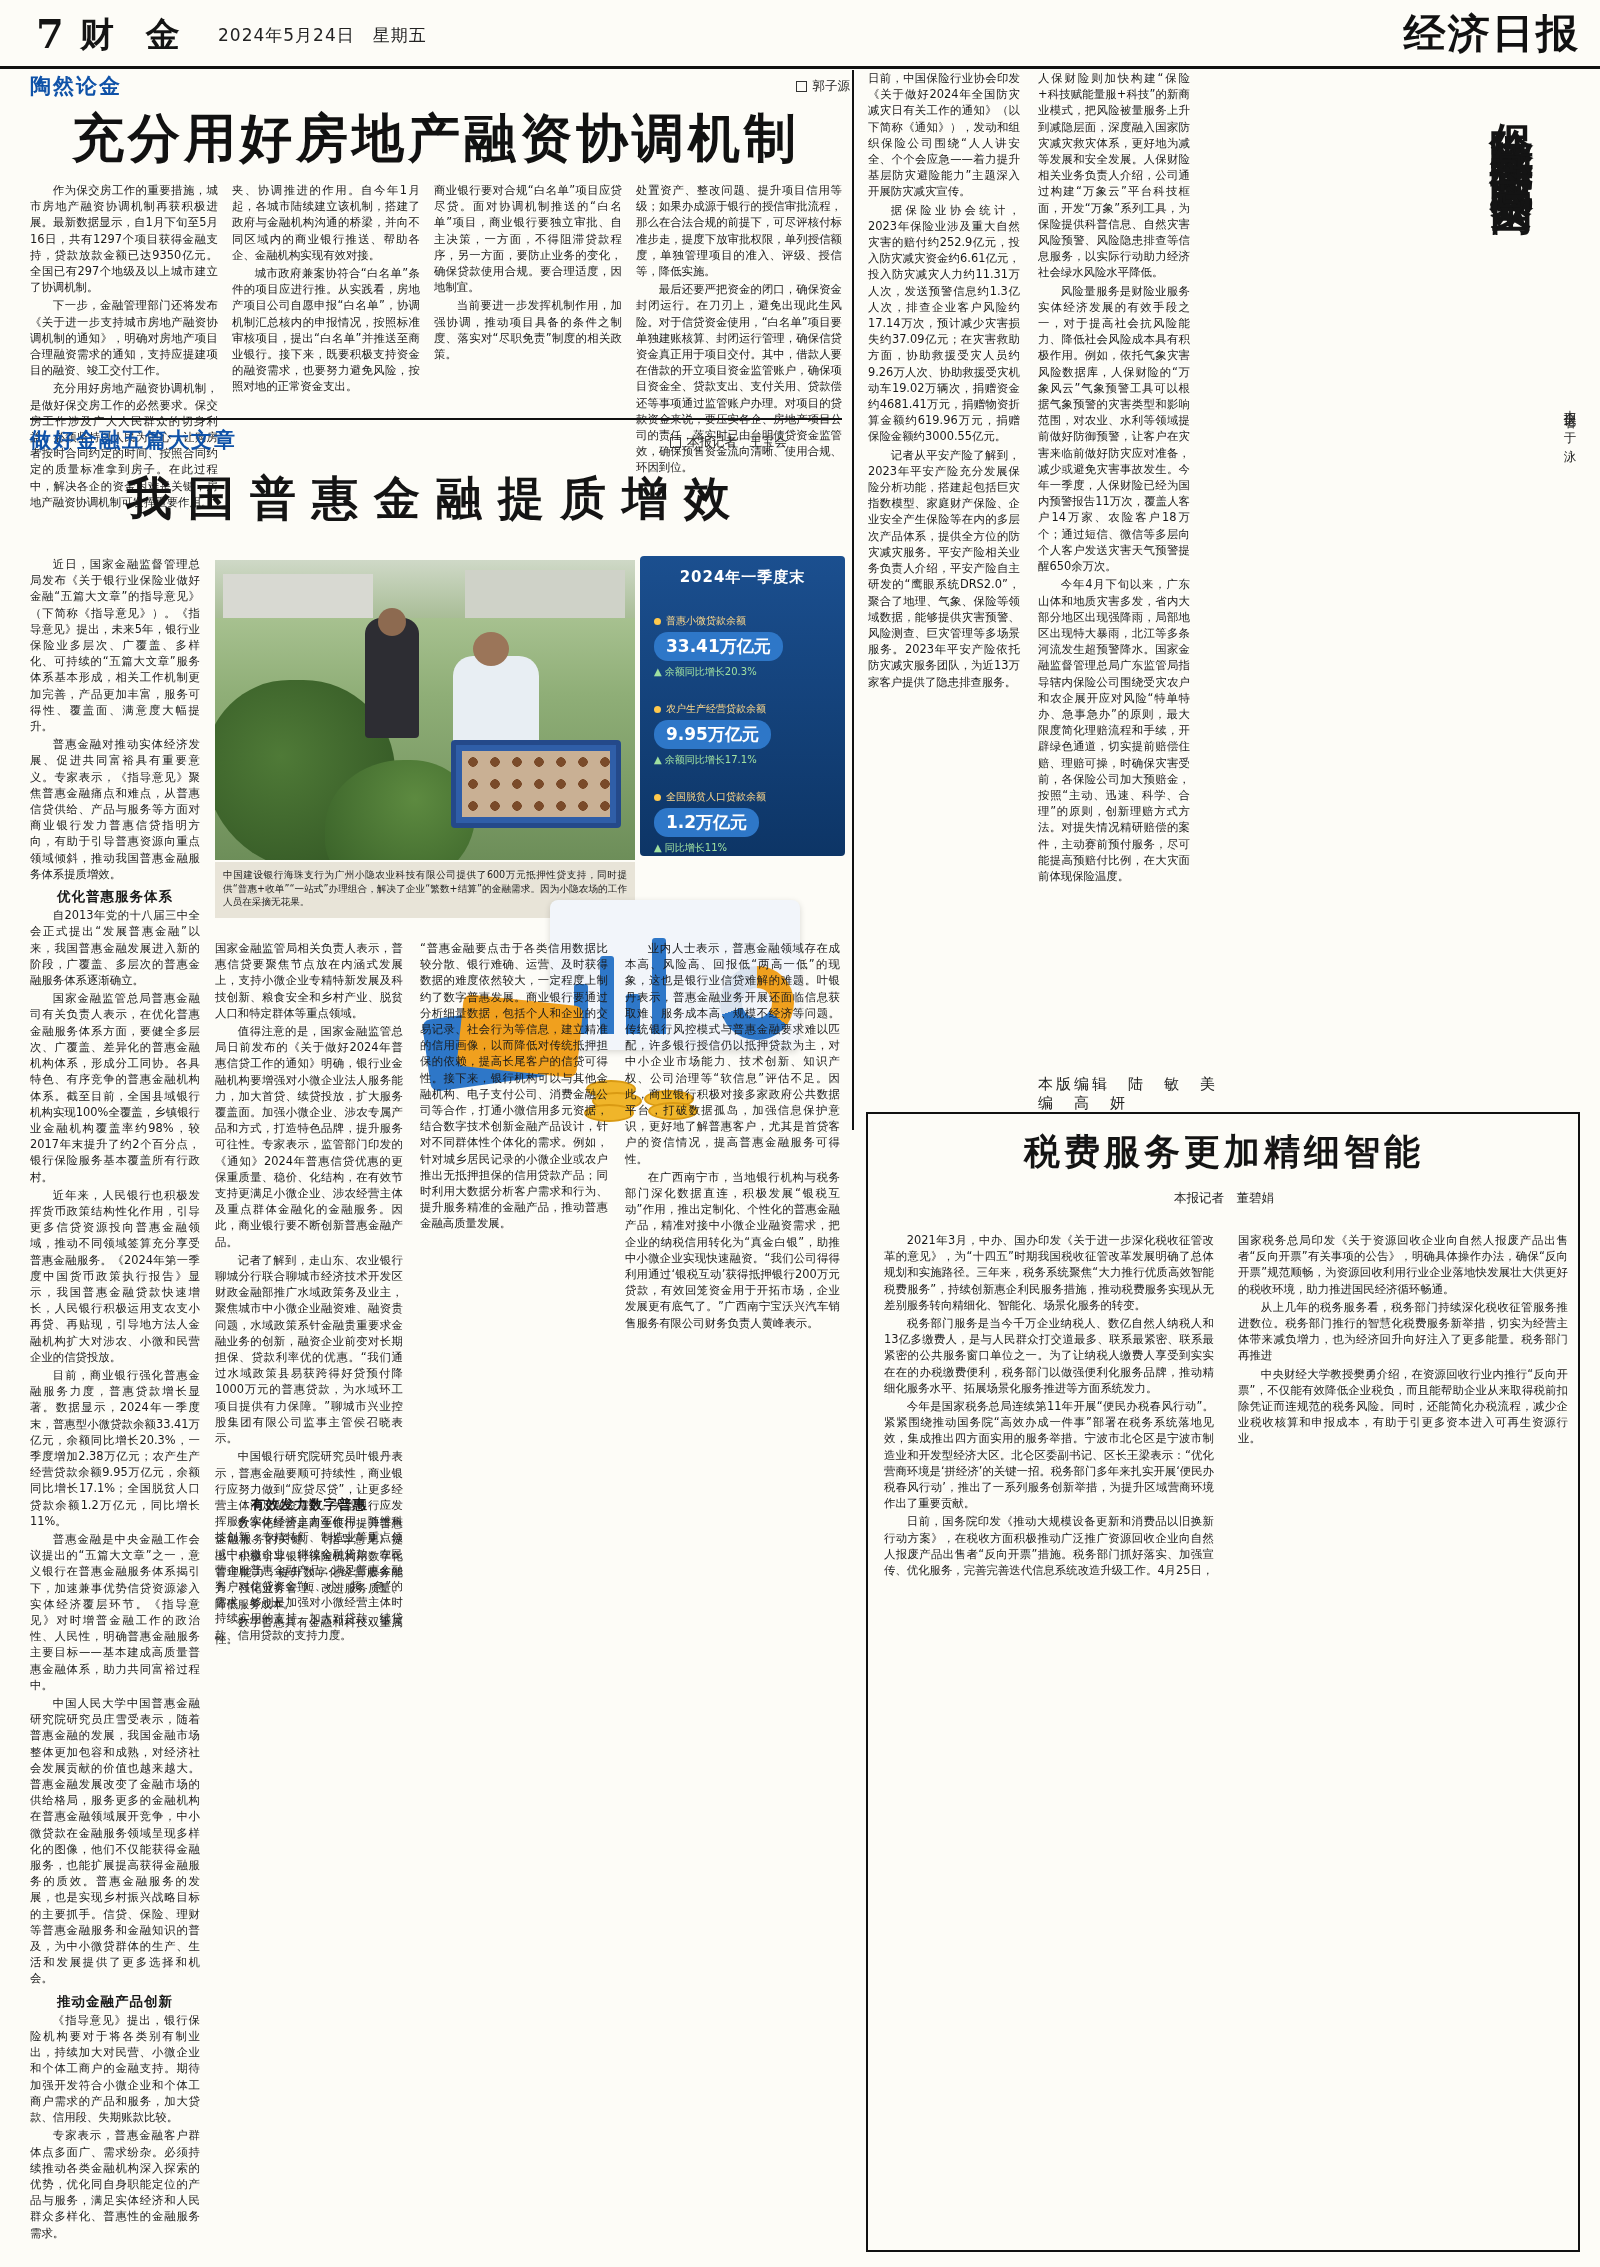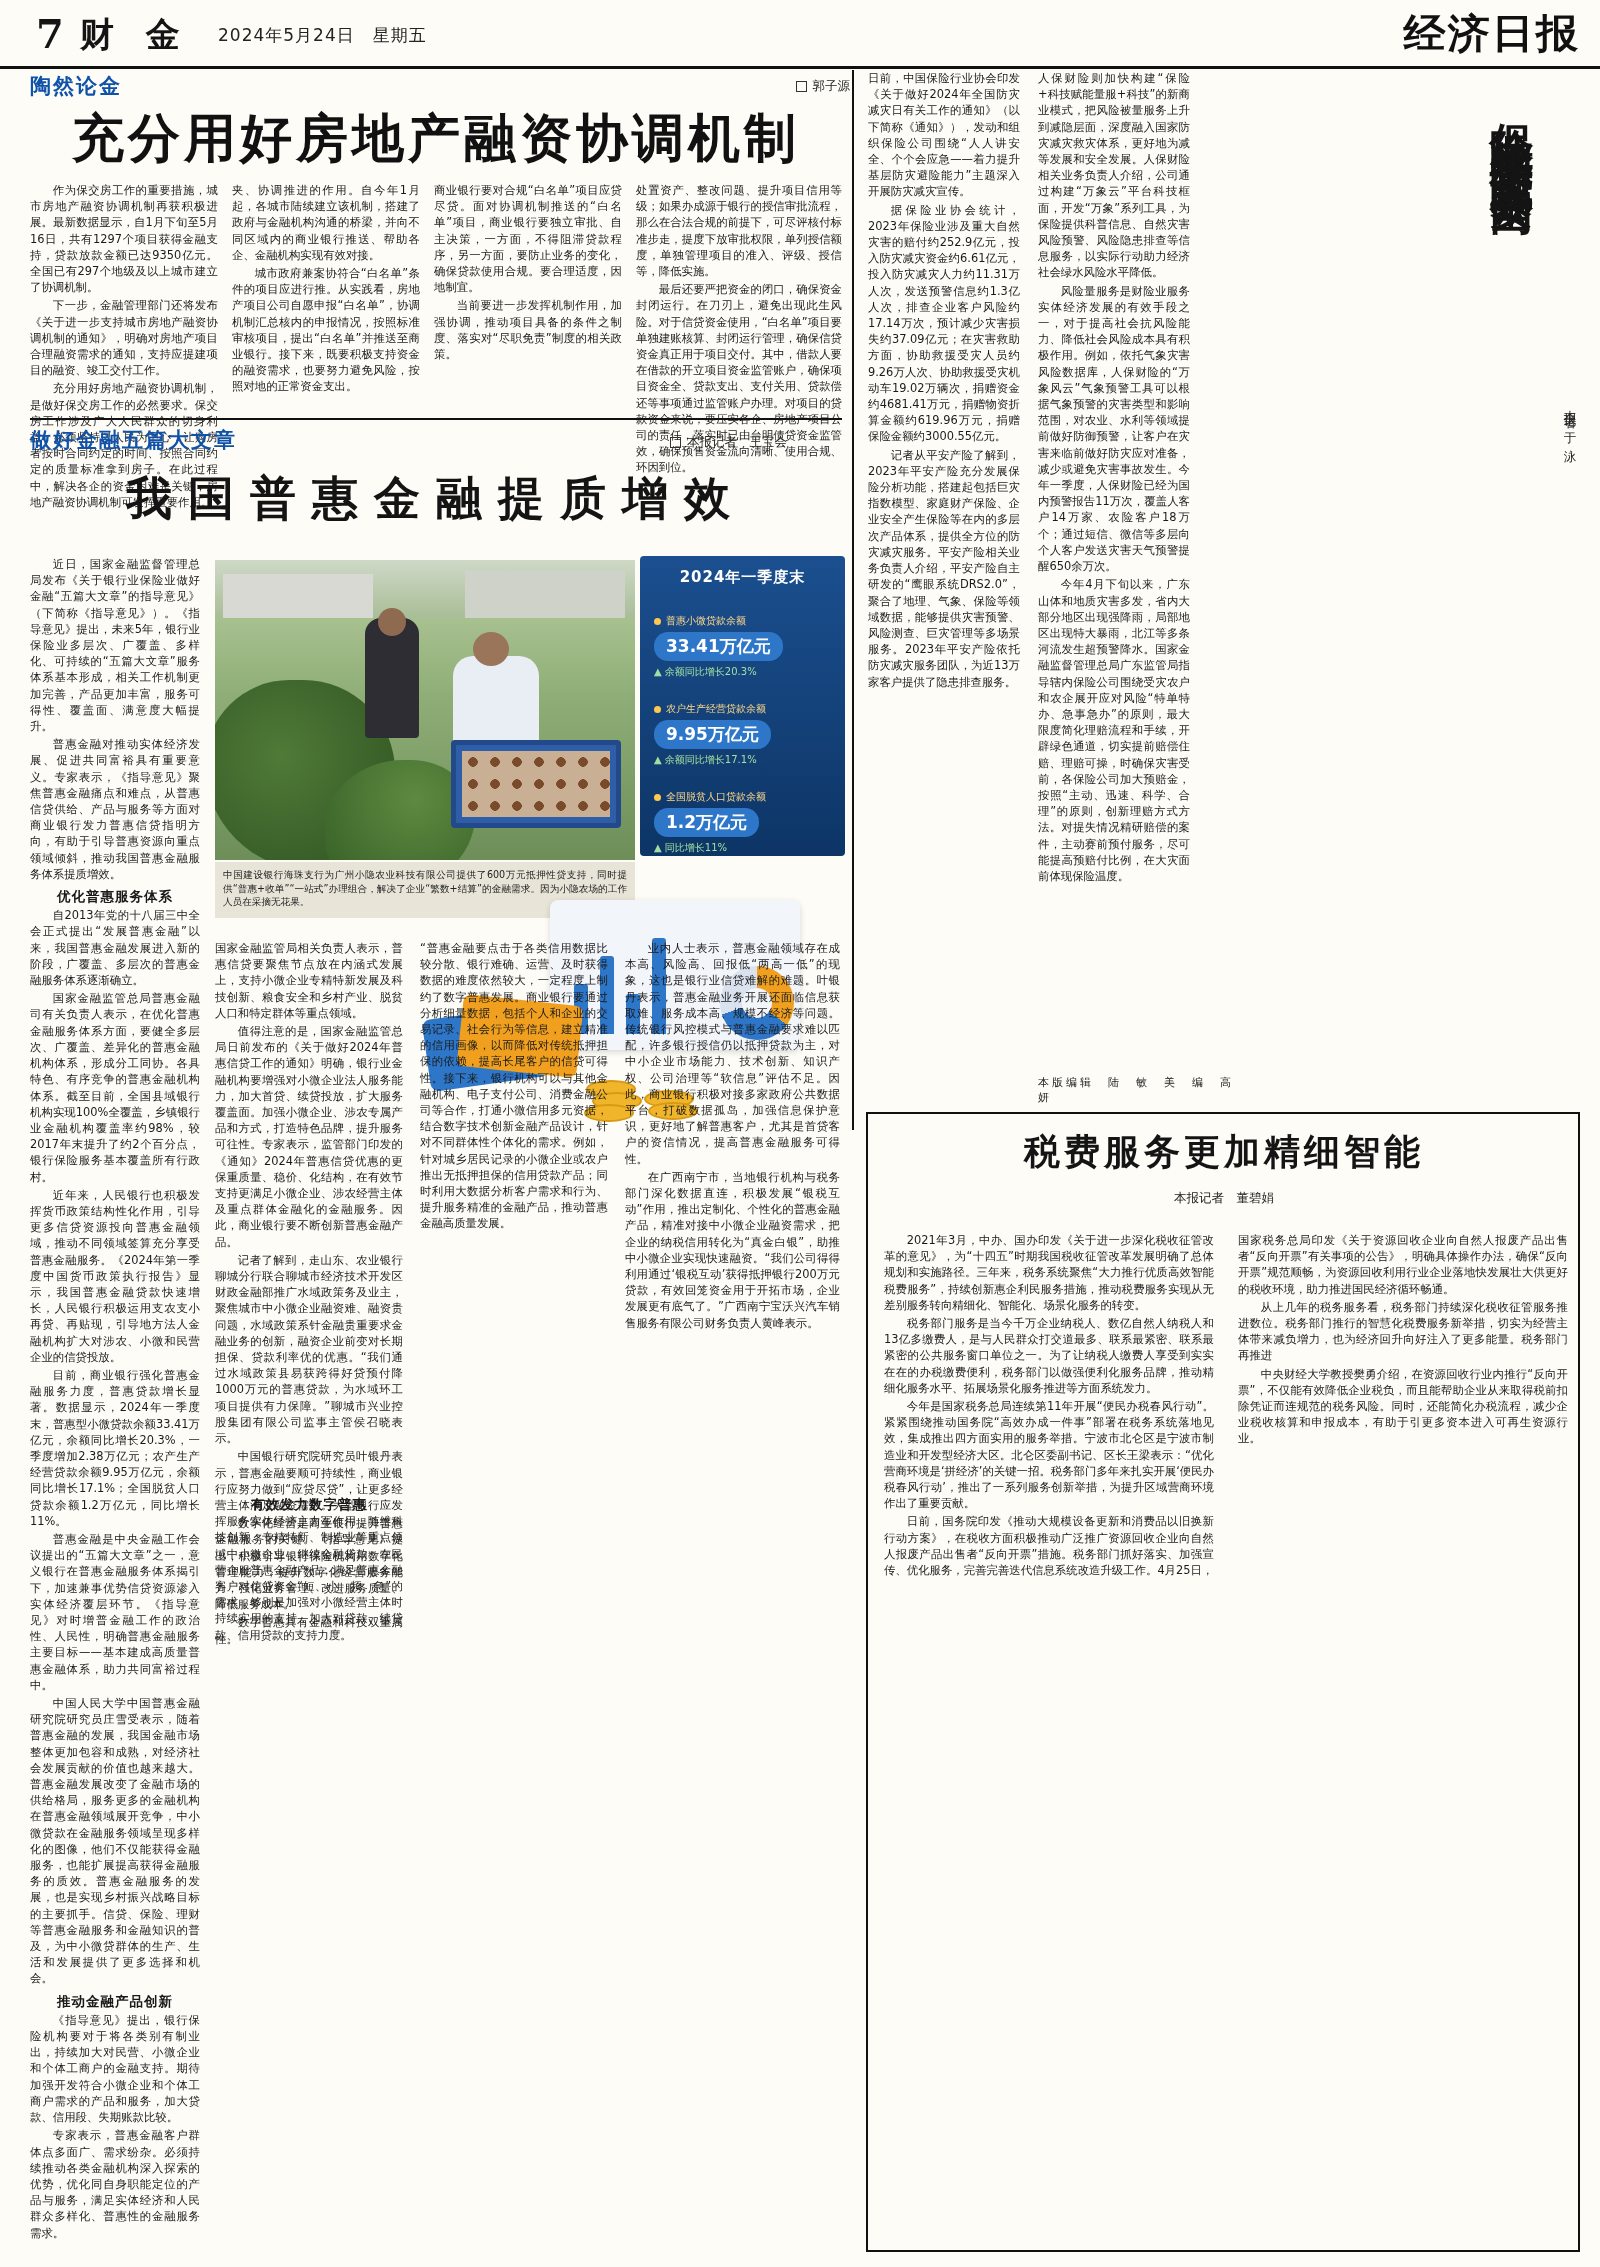--- a/index.html
+++ b/index.html
@@ -156,21 +156,21 @@
   .gfx .card{position:absolute;left:6px;top:132px;width:120px;height:72px;
     background:#2e77c8;border-radius:8px;transform:rotate(-8deg);}
   .gfx .card2{position:absolute;left:40px;top:120px;width:120px;height:72px;
     background:#f0a01e;border-radius:8px;transform:rotate(6deg);}
   
   .boxhead{
     position:absolute;font-size:36px;font-weight:bold;letter-spacing:4px;
     font-family:"DejaVu Serif","Liberation Serif",serif;text-align:center;
   }
   .editline{
-    position:absolute;font-size:11px;letter-spacing:3px;color:#222;
+    position:absolute;font-size:15px;letter-spacing:3px;color:#222;
   }
 </style>
 </head>
 <body>
 
 <div class="masthead">
   <div class="page-num">7</div>
   <div class="section-name">财 金</div>
   <div class="issue-date">2024年5月24日　星期五</div>
   <div class="paper-title">经济日报</div>

